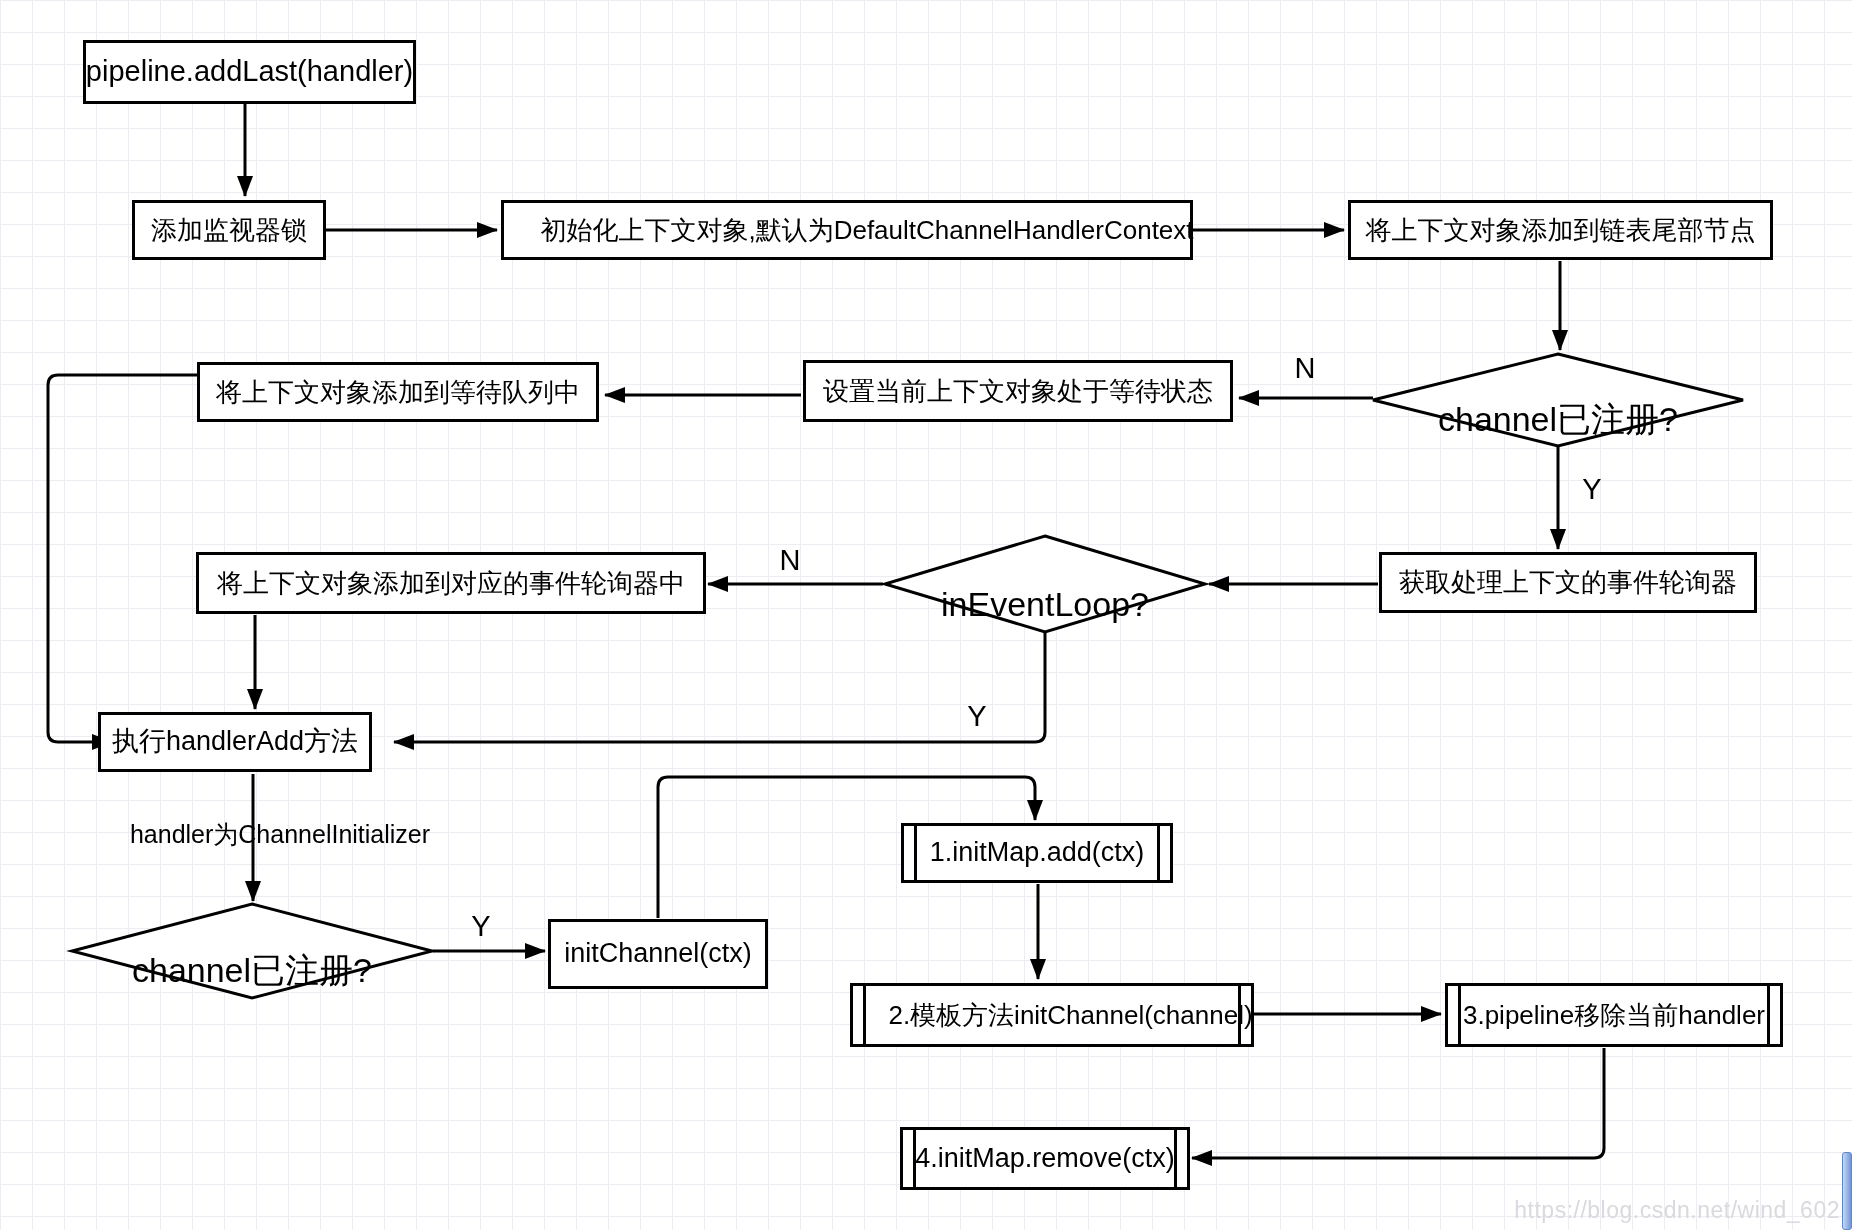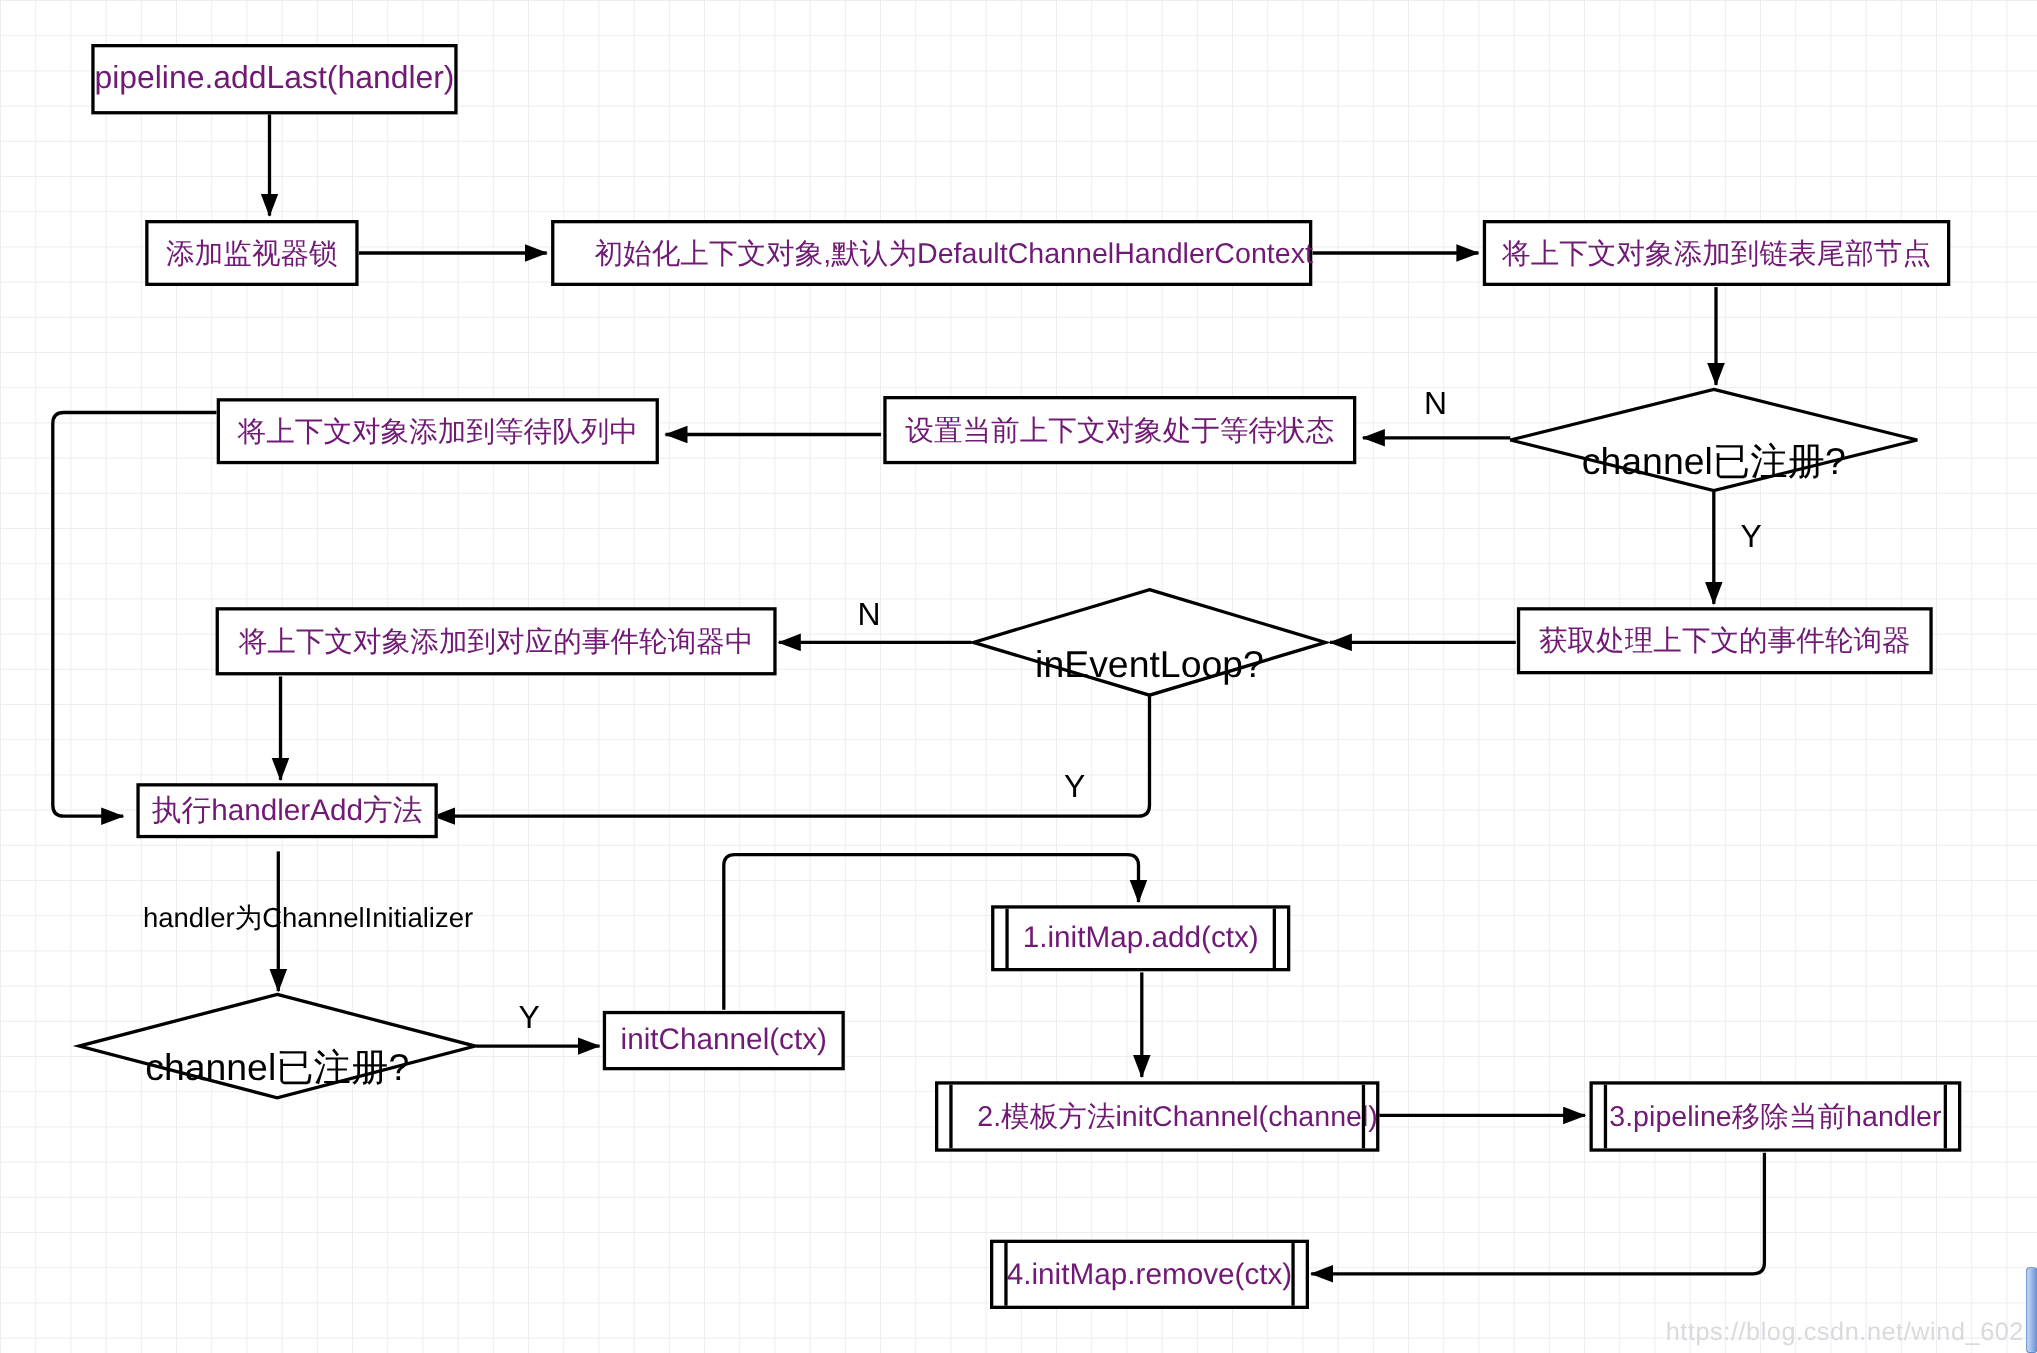--- a/index.html
+++ b/index.html
@@ -15,21 +15,21 @@
       linear-gradient(to right,#ececf2 1px,transparent 1px),
       linear-gradient(to bottom,#ececf2 1px,transparent 1px);
     background-size:32px 32px;
   }
   #wires{position:absolute;left:0;top:0;z-index:1;}
   .node{
     position:absolute;z-index:2;
     display:flex;align-items:center;justify-content:center;
     background:#ffffff;border:3px solid #000000;
     box-sizing:border-box;
-    font-size:26px;color:#701a75;white-space:nowrap;
+    font-size:26px;color:#000000;white-space:nowrap;
     line-height:1.1;
   }
   .subroutine::before,.subroutine::after{
     content:"";position:absolute;top:0;bottom:0;width:3px;background:#000000;
   }
   .subroutine::before{left:10px;}
   .subroutine::after{right:10px;}
   .diamond-label{
     position:absolute;z-index:2;display:flex;align-items:center;justify-content:center;
     font-size:34px;color:#000000;white-space:nowrap;background:transparent;margin-top:20px;
@@ -95,23 +95,23 @@
   <div class="node" style="left:1348px;top:200px;width:425px;height:60px;">将上下文对象添加到链表尾部节点</div>
 
   <div class="node" style="left:803px;top:360px;width:430px;height:62px;">设置当前上下文对象处于等待状态</div>
 
   <div class="node" style="left:197px;top:362px;width:402px;height:60px;">将上下文对象添加到等待队列中</div>
 
   <div class="node" style="left:1379px;top:552px;width:378px;height:61px;">获取处理上下文的事件轮询器</div>
 
   <div class="node" style="left:196px;top:552px;width:510px;height:62px;">将上下文对象添加到对应的事件轮询器中</div>
 
-  <div class="node" style="left:124px;top:712px;width:274px;height:50px;font-size:27px;">执行handlerAdd方法</div>
+  <div class="node" style="left:98px;top:712px;width:274px;height:60px;font-size:27px;">执行handlerAdd方法</div>
 
-  <div class="node" style="left:548px;top:919px;width:220px;height:54px;font-size:27px;">initChannel(ctx)</div>
+  <div class="node" style="left:548px;top:919px;width:220px;height:70px;font-size:27px;">initChannel(ctx)</div>
 
   <div class="node subroutine" style="left:901px;top:823px;width:272px;height:60px;font-size:27px;">1.initMap.add(ctx)</div>
 
   <div class="node subroutine" style="left:850px;top:983px;width:404px;height:64px;padding-left:37px;">2.模板方法initChannel(channel)</div>
 
   <div class="node subroutine" style="left:1445px;top:983px;width:338px;height:64px;">3.pipeline移除当前handler</div>
 
   <div class="node subroutine" style="left:900px;top:1127px;width:290px;height:63px;font-size:27px;">4.initMap.remove(ctx)</div>
 
   <div class="diamond-label" style="left:1373px;top:354px;width:370px;height:92px;">channel已注册?</div>

